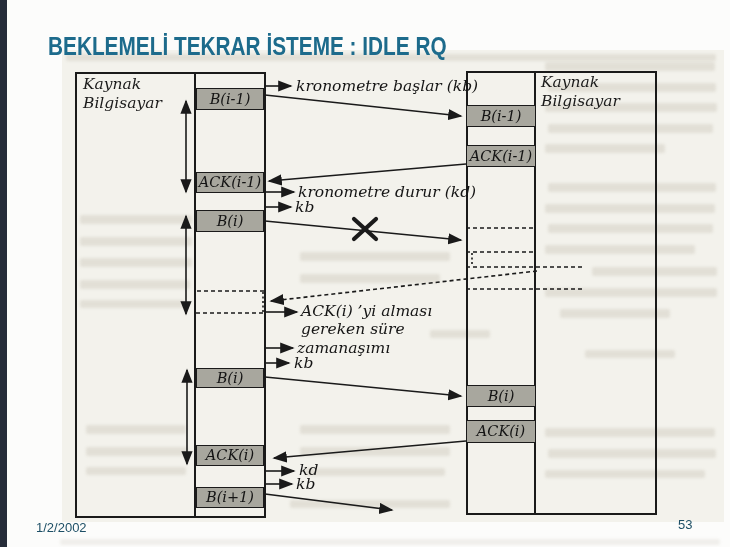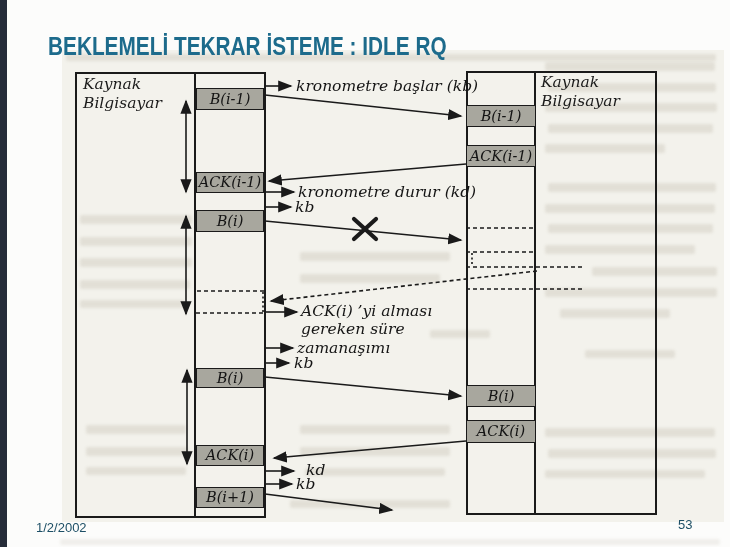--- a/index.html
+++ b/index.html
@@ -153,19 +153,19 @@
     </g>
   </svg>
 
   <div class="ann" style="left:296px;top:78px">kronometre başlar (kb)</div>
   <div class="ann" style="left:298px;top:184px">kronometre durur (kd)</div>
   <div class="ann" style="left:295px;top:199px">kb</div>
   <div class="ann" style="left:301px;top:321px">gereken süre</div>
   <div class="ann" style="left:301px;top:303px">ACK(i) ’yi alması</div>
   <div class="ann" style="left:297px;top:340px">zamanaşımı</div>
   <div class="ann" style="left:294px;top:355px">kb</div>
-  <div class="ann" style="left:306px;top:462px">kd</div>
+  <div class="ann" style="left:299px;top:462px">kd</div>
   <div class="ann" style="left:296px;top:476px">kb</div>
 
   <div class="footer" style="left:36px;top:520px">1/2/2002</div>
   <div class="footer" style="left:678px;top:517px">53</div>
 
 </div>
 
 </body></html>

